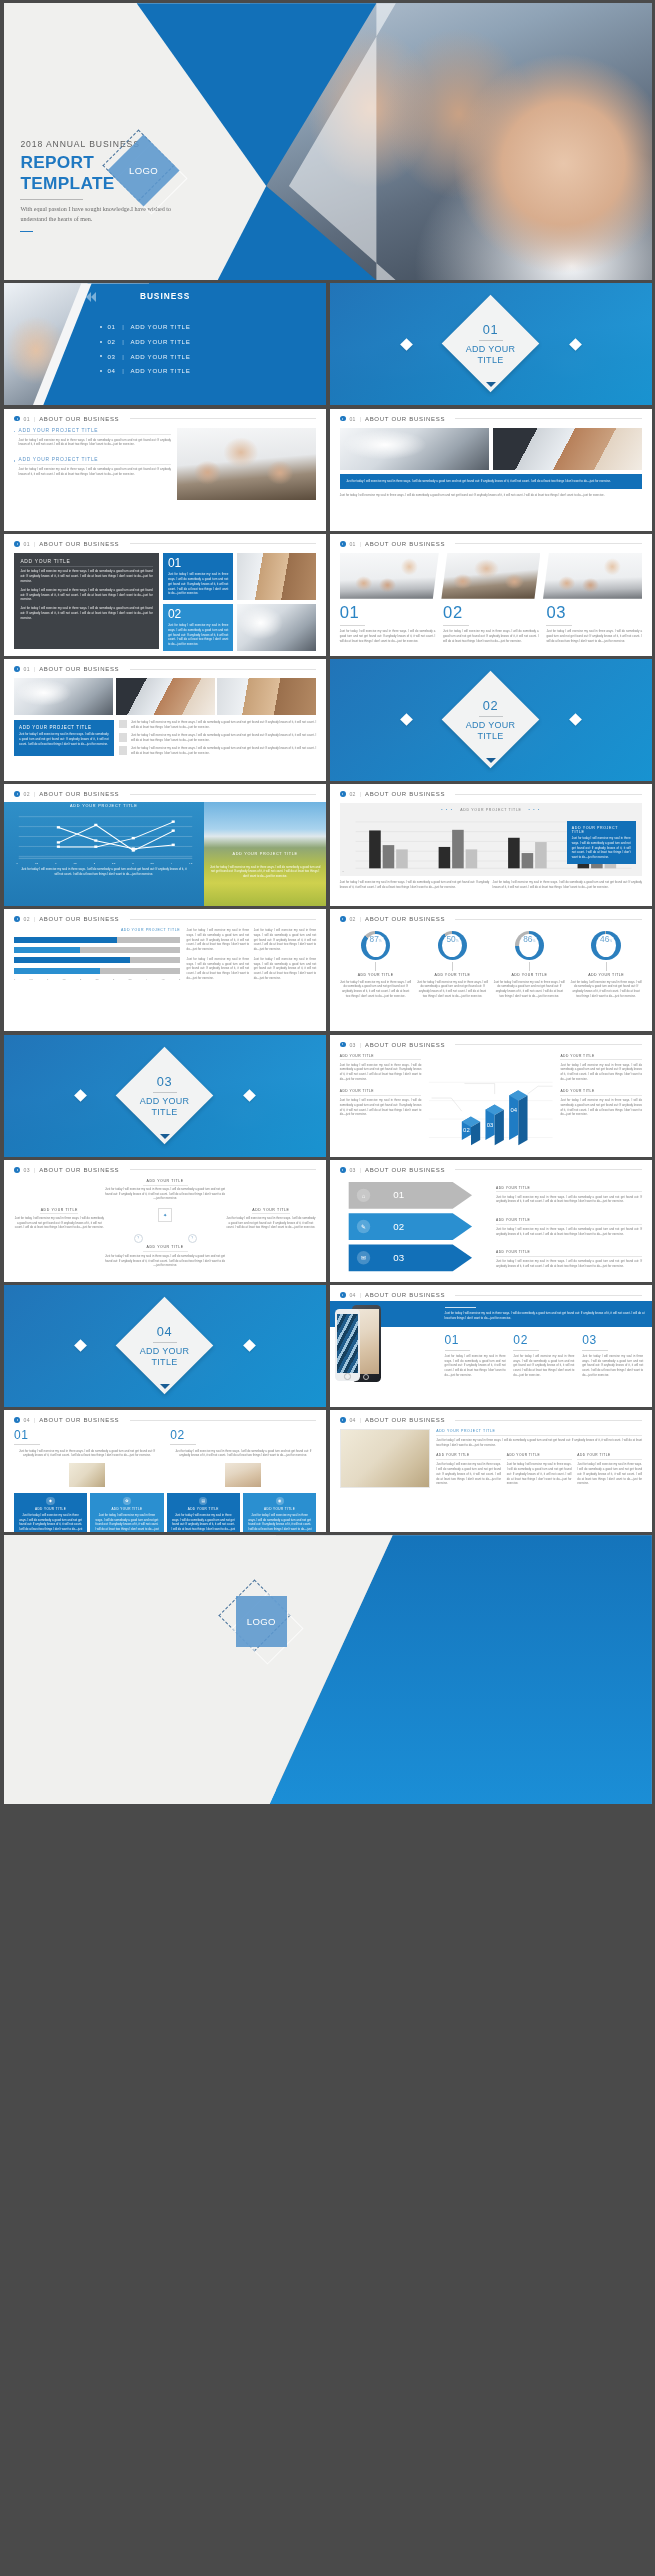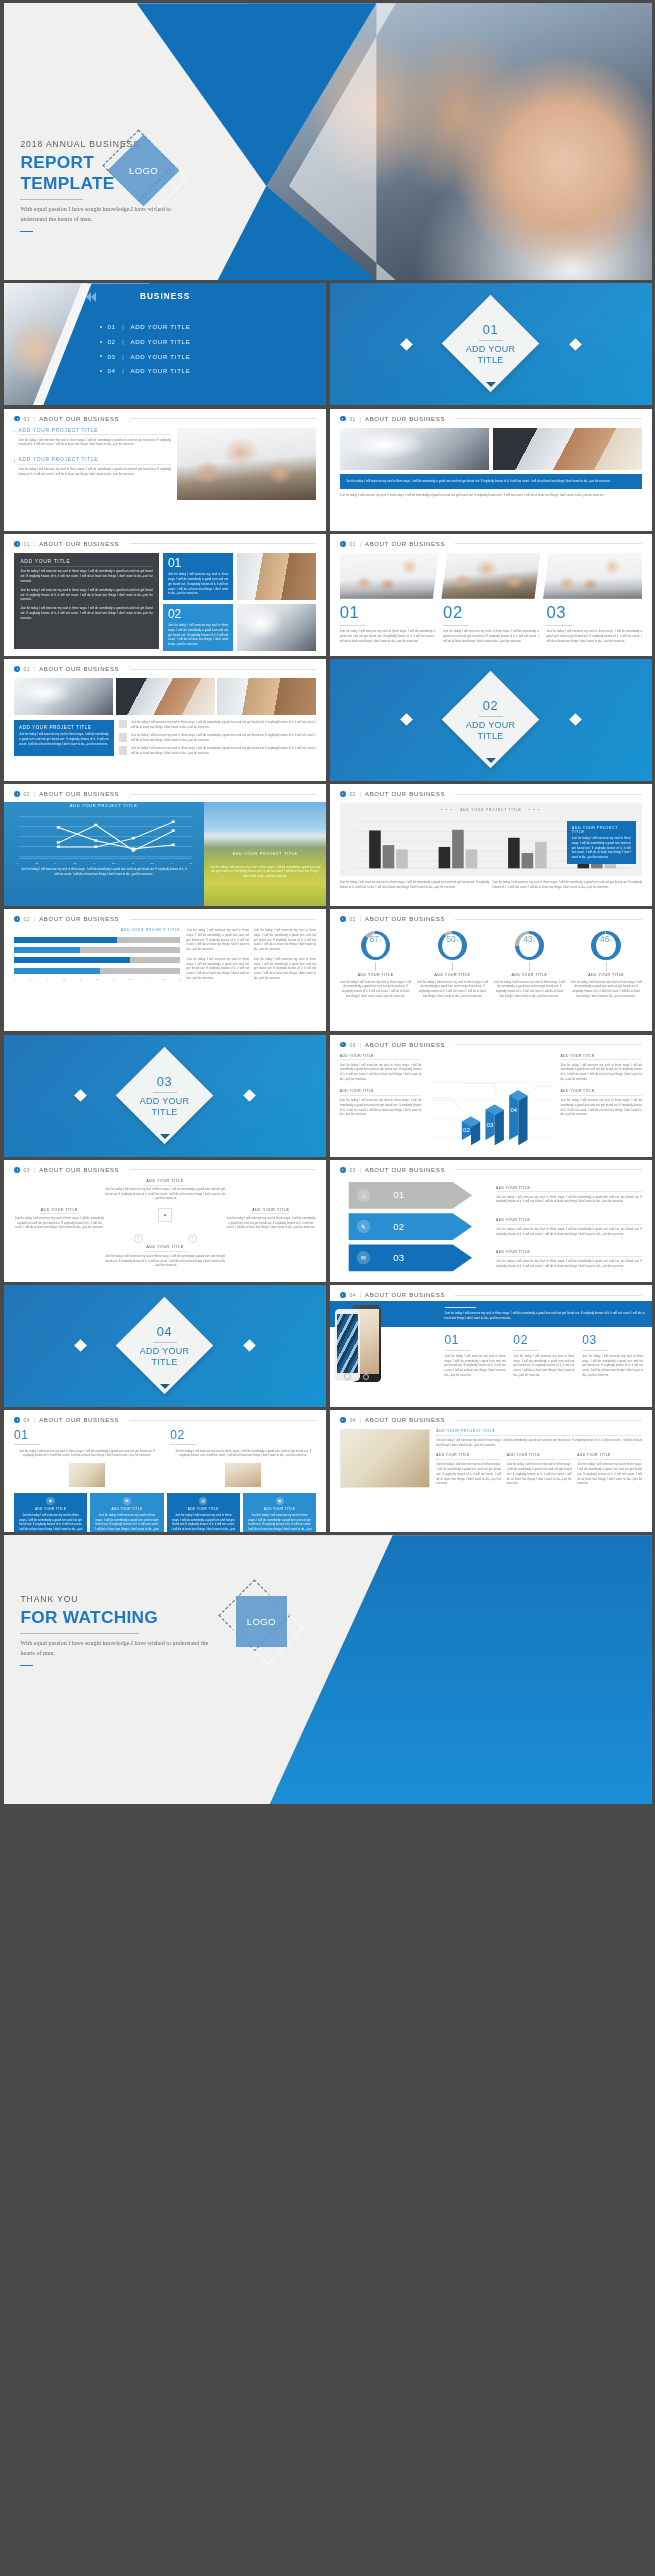--- a/index.html
+++ b/index.html
@@ -708,21 +708,21 @@
               </div>
             </div>
             <div style="width:0.6px;height:9px;background:#cfcfcf;margin:1.9px 0"></div>
             <div style="font-size:3.5px;color:#4d4d4d;letter-spacing:0.5px">ADD YOUR TITLE</div>
             <div class="blk-text" style="margin-top:2.6px;text-align:center">Just for today I will exercise my soul in three ways. I will do somebody a good turn and not get found out: If anybody knows of it, it will not count. I will do at least two things I don't want to do—just for exercise.</div>
           </div>
 
           <div style="flex:1;display:flex;flex-direction:column;align-items:center">
             <div class="donut" style="background:conic-gradient(#2b7fbe 0% 75%, #b4b4b4 75% 100%)">
               <div class="inner">
-                <span class="pv">43</span>
+                <span class="pv">86</span>
                 <span class="pp">%</span>
               </div>
             </div>
             <div style="width:0.6px;height:9px;background:#cfcfcf;margin:1.9px 0"></div>
             <div style="font-size:3.5px;color:#4d4d4d;letter-spacing:0.5px">ADD YOUR TITLE</div>
             <div class="blk-text" style="margin-top:2.6px;text-align:center">Just for today I will exercise my soul in three ways. I will do somebody a good turn and not get found out: If anybody knows of it, it will not count. I will do at least two things I don't want to do—just for exercise.</div>
           </div>
 
           <div style="flex:1;display:flex;flex-direction:column;align-items:center">
             <div class="donut" style="background:conic-gradient(#2b7fbe 0% 99%, #b4b4b4 99% 100%)">
@@ -1055,27 +1055,20 @@
       </div>
     </div>
   </div>
 
   <div class="row r-hero" style="height:269px">
     <div class="slide full hero endslide">
       <div class="photo ph-office hero-photo" style="left:42%;width:58%"></div>
       <div class="wedge-blue"></div>
       <div class="wedge-white"></div>
 
-      <div class="hero-text" style="top:59px;width:192px">
-        <div class="hero-eyebrow">THANK YOU</div>
-        <div class="hero-title">FOR WATCHING</div>
-        <div class="hero-rule" style="width:119px"></div>
-        <div class="hero-sub">With equal passion I have sought knowledge.I have wished to understand the hearts of men.</div>
-        <div class="hero-dash"></div>
-      </div>
 
       <div class="logo-dash" style="left:225px;top:55px"></div>
       <div class="logo-ghost" style="left:238px;top:68px"></div>
       <div class="logo-diamond" style="left:232px;top:61px;transform:rotate(0deg)">
         <span style="transform:rotate(0deg)">LOGO</span>
       </div>
     </div>
   </div>
 
 </div>

